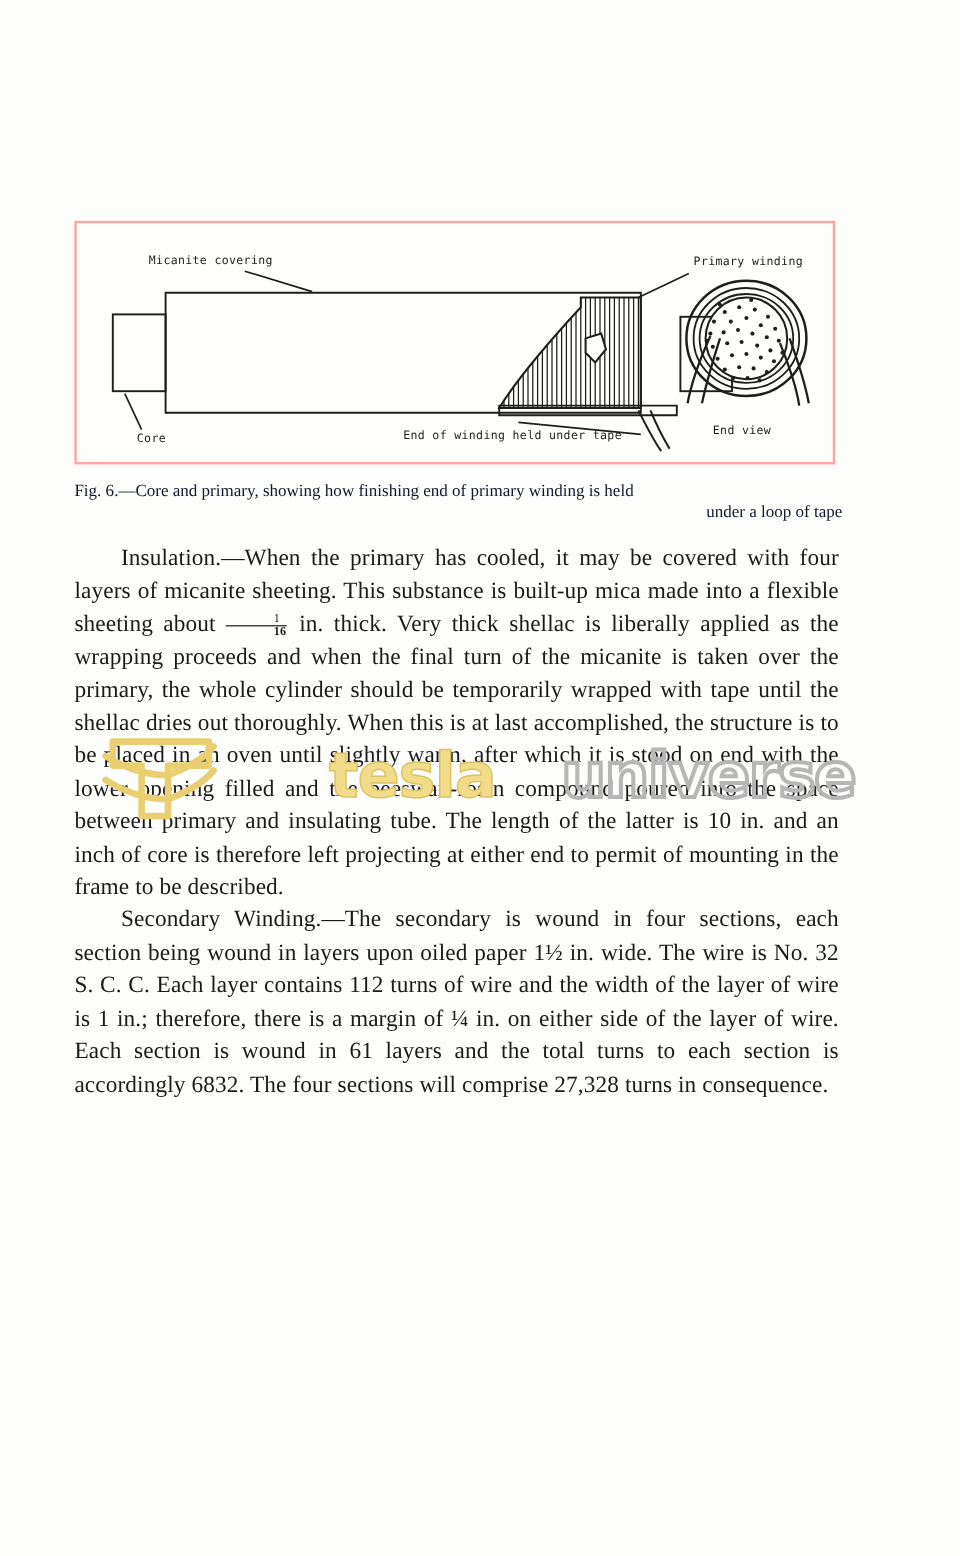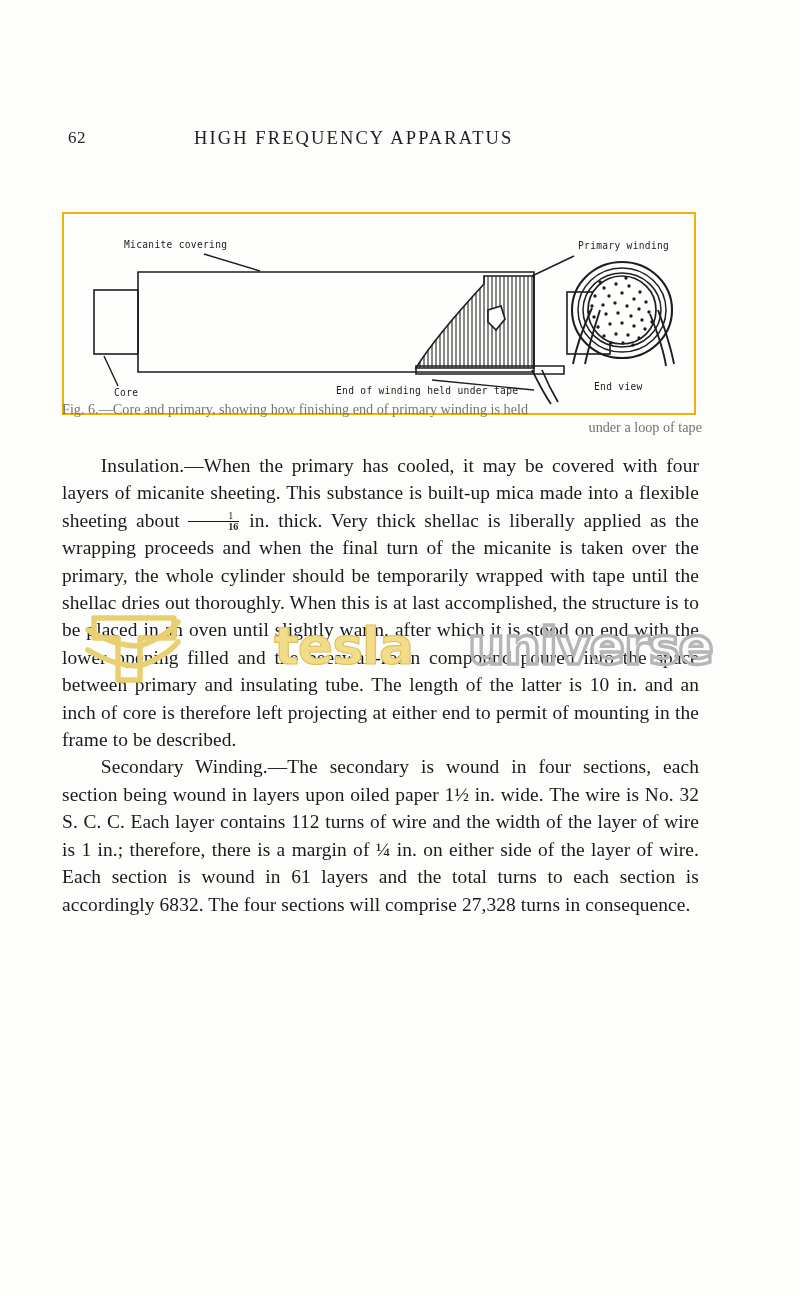--- a/index.html
+++ b/index.html
@@ -47,36 +47,35 @@
     white-space: nowrap;
   }
 
   
   .figure-box {
     position: absolute;
     left: 62px;
     top: 184px;
     width: 634px;
     height: 203px;
-    border: 2px solid #eab308;
+    border: 2px solid #fca5a5;
     background: #fefefd;
     box-sizing: border-box;
-    margin-top: 28px;
   }
   .figure-box svg { display: block; }
 
   .fig-caption {
     position: absolute;
     left: 62px;
     top: 400px;
     width: 640px;
     font-size: 14.2px;
     line-height: 1.28;
     text-align: center;
-    color: #737373;
+    color: #0f172a;
   }
   .fig-caption .capline1 { display: block; text-align: left; }
   .fig-caption .capline2 { display: block; text-align: right; }
 
   
   .body {
     position: absolute;
     left: 62px;
     top: 452px;
     width: 637px;
@@ -114,24 +113,20 @@
     height: 86px;
     pointer-events: none;
   }
   .watermark svg { display: block; overflow: visible; }
 </style>
 </head>
 <body>
 
 <div id="page">
 
-  <div class="runhead">
-    <span class="folio">62</span>
-    <span class="runtitle">HIGH FREQUENCY APPARATUS</span>
-  </div>
 
   <div class="figure-box">
     <svg width="630" height="199" viewBox="0 0 630 199">
       <g fill="none" stroke="#1e1e1e" stroke-width="1.6">
 
         <rect x="30" y="76" width="44" height="64"></rect>
 
         <path d="M74 58 L470 58 L470 158 L74 158 Z"></path>
 
         <rect x="503" y="78" width="43" height="62"></rect>

